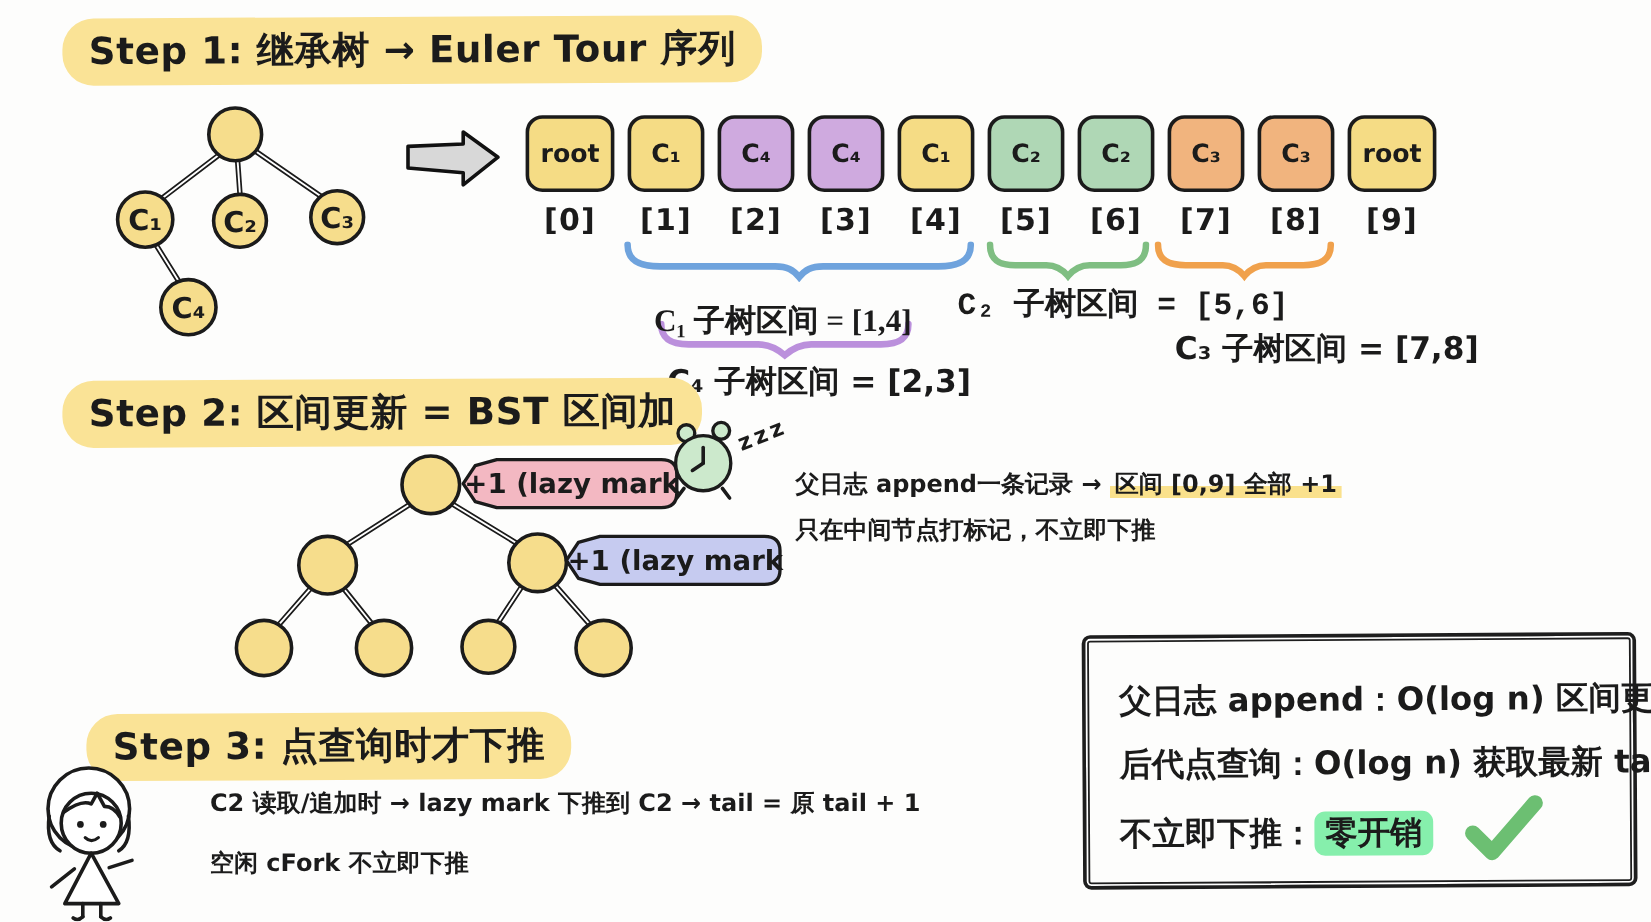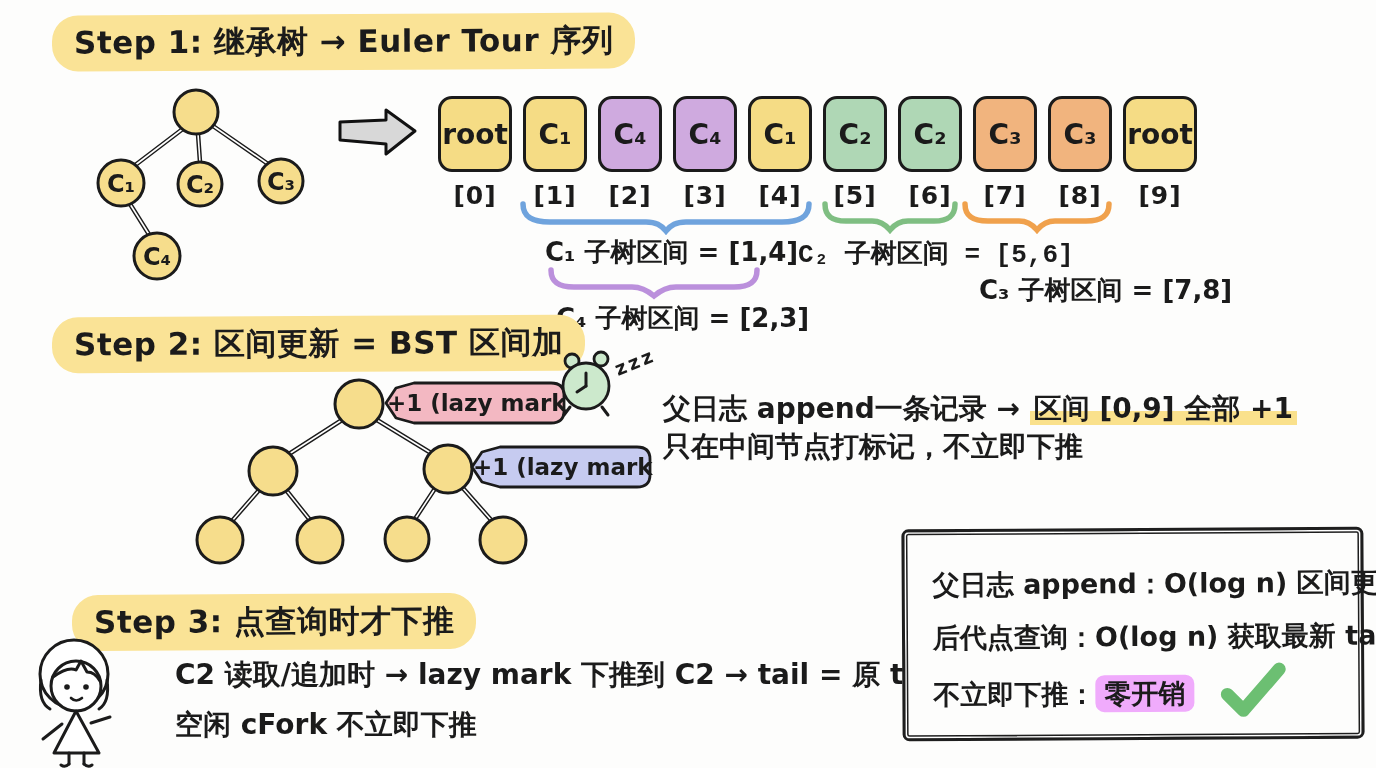--- a/index.html
+++ b/index.html
@@ -23,50 +23,50 @@
     font-size:31px;
     letter-spacing:0.5px;
     white-space:nowrap;
     transform:rotate(-0.3deg);
   }
 
   
   .seq-row { display:flex; gap:11px; align-items:flex-start; }
   .seq-item { display:flex; flex-direction:column; align-items:center; }
   .seq-box {
-    width:64px; height:76px;
+    width:64px; height:64px;
     border:3px solid #1b1b1b;
     border-radius:14px;
     display:flex; align-items:center; justify-content:center;
-    font-size:28px;
+    font-size:21px;
   }
   .seq-item.wide .seq-box { width:74px; }
   .seq-idx { margin-top:9px; font-size:25px; letter-spacing:1px; }
 
   .interval-label { font-size:26px; white-space:nowrap; }
 
   
-  .body-line { font-size:28px; white-space:nowrap; }
+  .body-line { font-size:20px; white-space:nowrap; }
   .swipe-hl {
     background:linear-gradient(to top, #FAE18C 42%, rgba(0,0,0,0) 42%);
     padding:0 4px;
   }
 
   
   .summary-box {
     width:462px; height:212px;
     border:3px solid #1e1e1e;
     border-radius:7px;
     box-shadow:0 0 0 1.5px #fff inset, 0 0 0 3px #1e1e1e inset;
     padding:26px 28px 0 28px;
     transform:rotate(-0.35deg);
     background:#fdfdfc;
   }
   .summary-line { font-size:27px; line-height:53px; white-space:nowrap; }
-  .pill-hl { background:#f0abfc; border-radius:9px; padding:3px 9px; }
+  .pill-hl { background:#86efac; border-radius:9px; padding:3px 9px; }
   .check-wrap { display:inline-block; vertical-align:-16px; margin-left:16px; }
 
   svg text { font-family:"DejaVu Sans", sans-serif; font-weight:700; fill:#1b1b1b; }
   .node-label { font-size:24px; }
   .bubble-text { font-size:23px; }
   .zzz-text { font-size:19px; letter-spacing:3px; }
 </style>
 </head>
 <body>
 
@@ -151,21 +151,21 @@
 <svg class="abs" style="left:822px; top:201px;" width="136" height="34" viewBox="0 0 136 34">
   <path d="M3 3 C3 16 11 20 24 20 L50 20 C58 20 63 23 68 29 C73 23 78 20 86 20 L112 20 C125 20 133 16 133 3" fill="none" stroke-width="5.5" stroke-linecap="round" stroke="#7FBE82"></path>
 </svg>
 <svg class="abs" style="left:962px; top:201px;" width="150" height="34" viewBox="0 0 150 34">
   <path d="M3 3 C3 16 12 20 26 20 L57 20 C65 20 70 23 75 29 C80 23 85 20 93 20 L124 20 C138 20 147 16 147 3" fill="none" stroke-width="5.5" stroke-linecap="round" stroke="#F0A14C"></path>
 </svg>
 <svg class="abs" style="left:548px; top:267px;" width="212" height="34" viewBox="0 0 212 34">
   <path d="M3 3 C3 16 12 20 26 20 L84 20 C93 20 99 23 106 29 C113 23 119 20 128 20 L186 20 C200 20 209 16 209 3" fill="none" stroke-width="5.5" stroke-linecap="round" stroke="#BB90DC"></path>
 </svg>
 
-<div class="abs interval-label" style="left:545px; top:235px;">C₁ 子树区间 = [1,4]</div>
+<div class="abs interval-label" style="left:545px; top:250px;font-family:Liberation Serif, serif;">C₁ 子树区间 = [1,4]</div>
 <div class="abs interval-label" style="left:798px; top:236px;font-family:Liberation Mono, monospace;">C₂ 子树区间 = [5,6]</div>
 <div class="abs interval-label" style="left:979px; top:236px;margin-top:37px;">C₃ 子树区间 = [7,8]</div>
 <div class="abs interval-label" style="left:556px; top:301px;">C₄ 子树区间 = [2,3]</div>
 
 <div class="abs pill" style="left:52px; top:316px;">Step 2: 区间更新 = BST 区间加</div>
 
 <svg class="abs" style="left:170px; top:372px;" width="380" height="200" viewBox="0 0 380 200">
   <g stroke="#1b1b1b" stroke-width="4.5" stroke-linecap="round">
     <line x1="172" y1="48" x2="119" y2="82"></line>
     <line x1="207" y1="48" x2="261" y2="81"></line>

